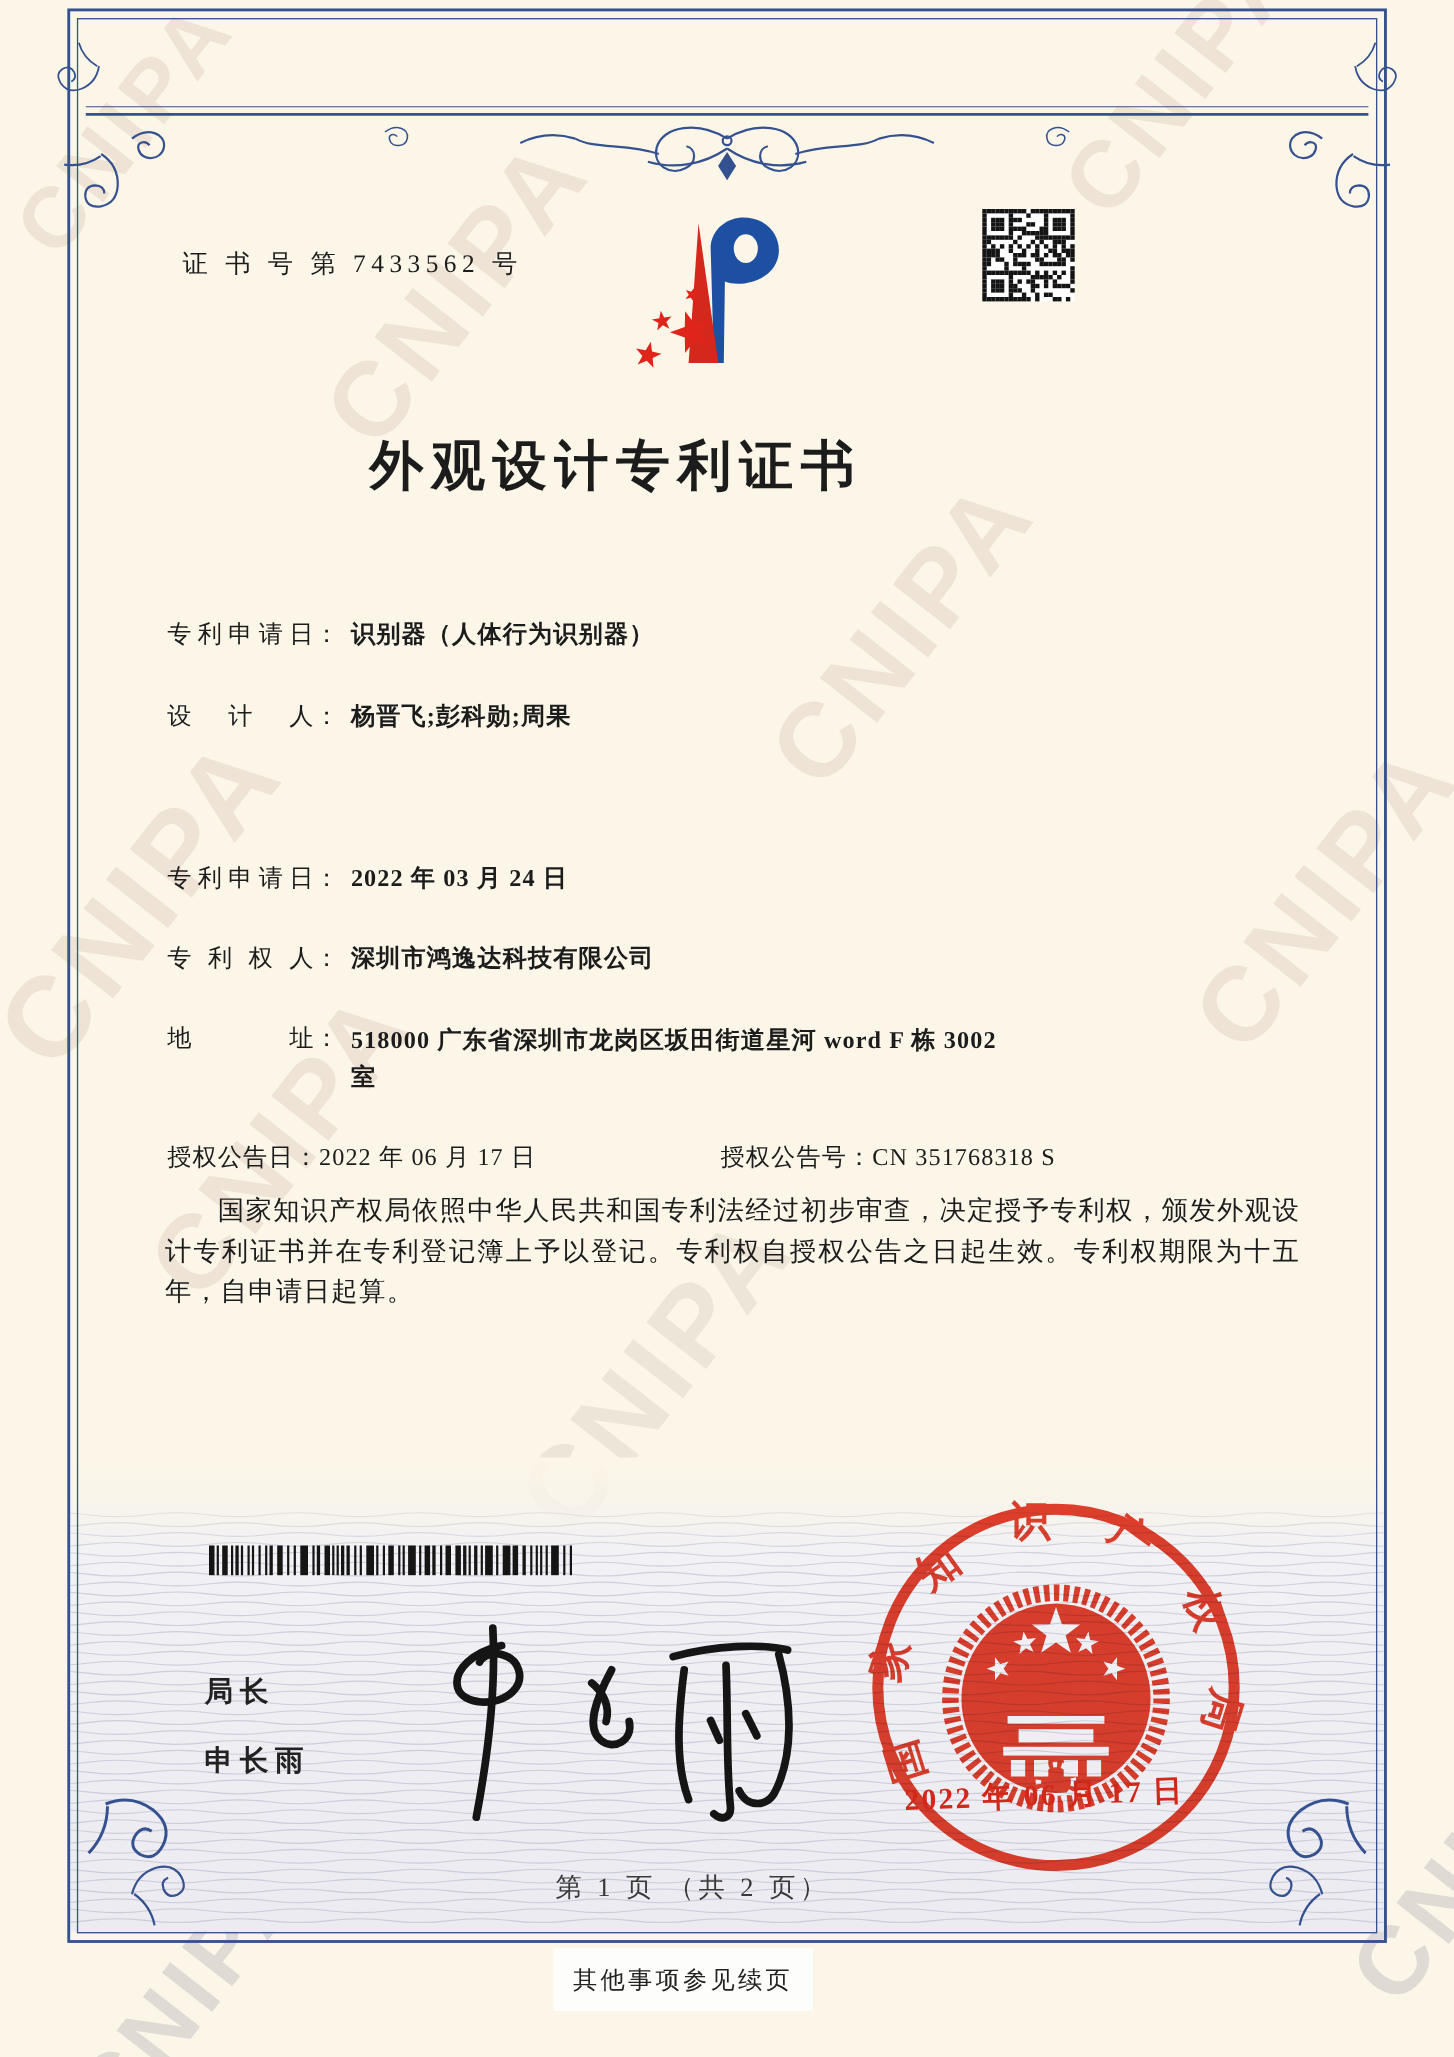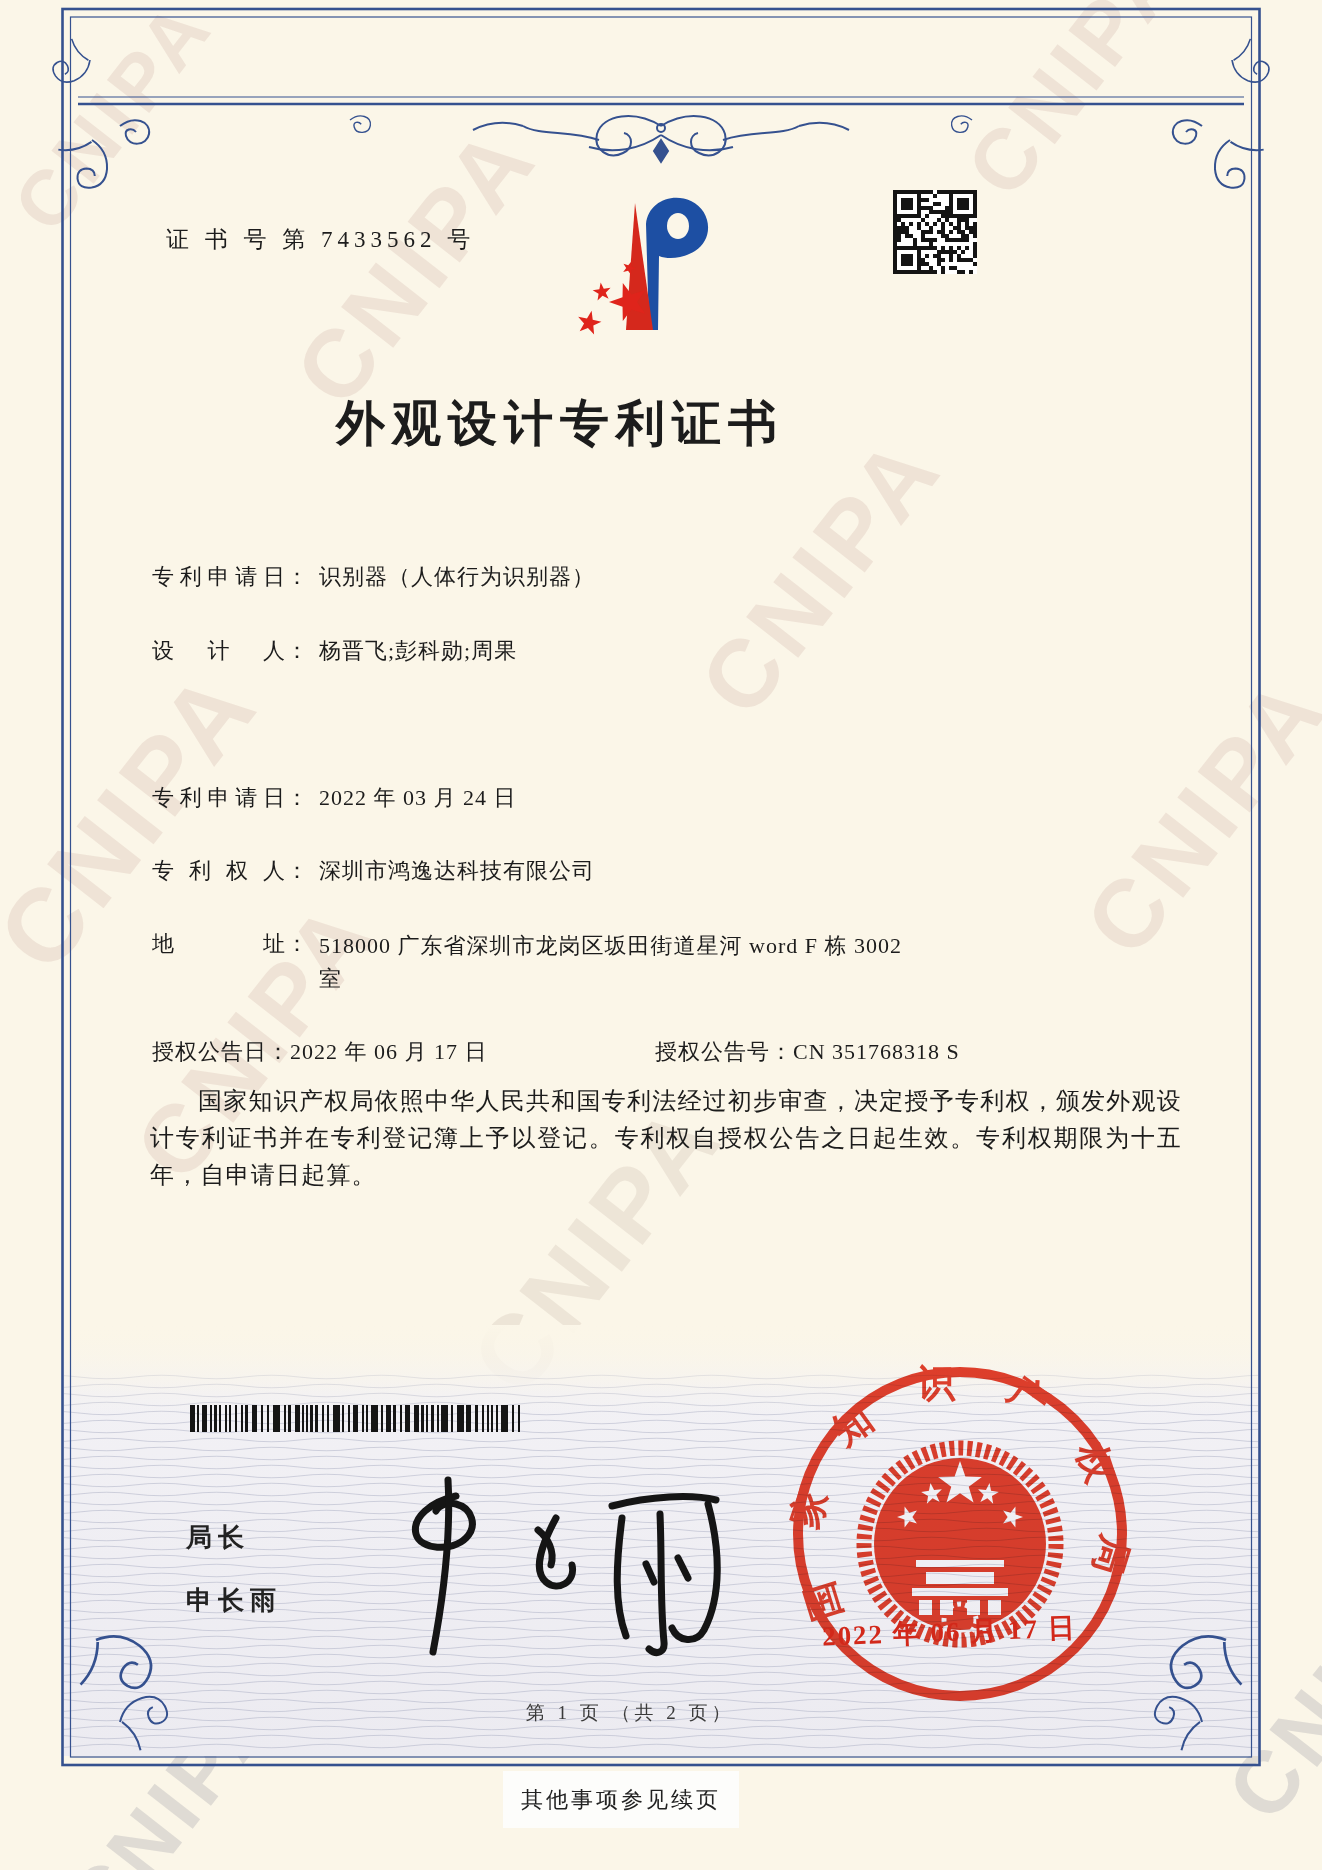--- a/index.html
+++ b/index.html
@@ -30,21 +30,21 @@
       display:grid;grid-template-columns:repeat(21,4px);grid-auto-rows:4px;}
   .qr i{display:block;}
   .qr i.b{background:#141414;}
   .title{position:absolute;left:0;top:391px;width:1120px;margin:0;text-align:center;
     font-size:49px;font-weight:700;letter-spacing:7px;}
   
   .row{position:absolute;left:152px;font-size:22px;letter-spacing:1px;white-space:nowrap;}
   .flabel{display:inline-block;width:134px;text-align:justify;text-align-last:justify;
     text-justify:inter-character;vertical-align:top;}
   .colon{display:inline-block;vertical-align:top;}
-  .fvalue{display:inline-block;margin-left:10px;vertical-align:top;}
+  .fvalue{display:inline-block;margin-left:10px;vertical-align:top;font-weight:bold;}
   .addr .fvalue{white-space:normal;width:800px;line-height:33px;}
   .addr .fvalue span{display:block;}
   .grant2{position:absolute;left:503px;top:0;}
   
   .body-text{position:absolute;left:150px;top:1083px;width:1032px;
     font-size:24px;line-height:37px;letter-spacing:1.2px;text-align:justify;}
   .body-text p{margin:0;text-indent:2em;}
   
   .barcode{position:absolute;left:190px;top:1405px;width:344px;height:27px;
     display:flex;align-items:stretch;background:transparent;}
@@ -52,21 +52,21 @@
   
   .signer{position:absolute;left:186px;font-family:"Liberation Sans","DejaVu Sans",sans-serif;
     font-size:26px;font-weight:600;letter-spacing:6px;color:#222;}
   .sig{position:absolute;left:360px;top:1472px;}
   
   .seal{position:absolute;left:788px;top:1362px;opacity:.92;mix-blend-mode:multiply;}
   .seal-date{position:absolute;left:822px;top:1614px;font-size:27px;letter-spacing:2px;
     color:#d2281a;transform:rotate(-2deg);white-space:nowrap;font-weight:600;}
   
   .page-info{position:absolute;left:150px;top:1700px;width:960px;text-align:center;
-    font-size:19px;letter-spacing:4px;color:#3a3a3a;}
+    font-size:24px;letter-spacing:4px;color:#3a3a3a;}
   .cont-note{position:absolute;left:503px;top:1771px;width:236px;height:57px;
     background:#fdfdfb;display:flex;align-items:center;justify-content:center;
     font-size:22px;letter-spacing:3px;color:#222;}
 </style>
 </head>
 <body>
 
 <div class="page">
 
   <div class="wm" style="left:-20px;top:70px;font-size:78px;">CNIPA</div>

